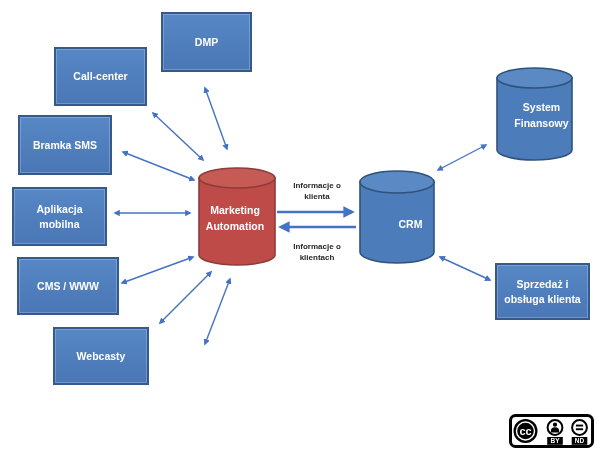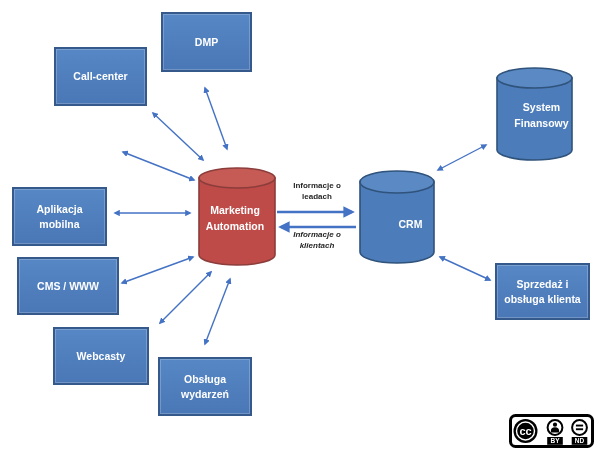--- a/index.html
+++ b/index.html
@@ -75,32 +75,32 @@
     </g>
 
     <g>
       <path d="M497,78 L497,150 A37.5,10 0 0 0 572,150 L572,78 Z" fill="#4c7cba" stroke="#2f537b" stroke-width="1.6"></path>
       <ellipse cx="534.5" cy="78" rx="37.5" ry="10" fill="#5a89c4" stroke="#2f537b" stroke-width="1.6"></ellipse>
     </g>
   </svg>
 
   <div class="box" style="left:161px; top:12px; width:91px; height:60px;">DMP</div>
   <div class="box" style="left:54px; top:47px; width:93px; height:59px;text-align:right;">Call-center</div>
+  <div class="box" style="left:18px; top:115px; width:94px; height:60px;">Bramka SMS</div>
   <div class="box" style="left:12px; top:187px; width:95px; height:59px;">Aplikacja mobilna</div>
   <div class="box" style="left:17px; top:257px; width:102px; height:58px;">CMS / WWW</div>
   <div class="box" style="left:53px; top:327px; width:96px; height:58px;">Webcasty</div>
-  <div class="box" style="left:158px; top:357px; width:94px; height:59px;">Obsługa wydarzeń</div>
   <div class="box" style="left:495px; top:263px; width:95px; height:57px;">Sprzedaż i obsługa klienta</div>
 
   <div class="cyl-label" style="left:199px; top:203px; width:72px;text-align:center;">Marketing Automation</div>
   <div class="cyl-label" style="left:360px; top:217px; width:85px;padding-left:8px;">CRM</div>
   <div class="cyl-label" style="left:497px; top:100px; width:89px;">System Finansowy</div>
 
-  <div class="flow-label" style="left:283px; top:181px; width:68px;">Informacje o leadach</div>
-  <div class="flow-label" style="left:283px; top:230px; width:68px;font-style:italic;">Informacje o klientach</div>
+  <div class="flow-label" style="left:283px; top:181px; width:68px;">Informacje o klienta</div>
+  <div class="flow-label" style="left:283px; top:242px; width:68px;">Informacje o klientach</div>
 
 
   <svg class="cc-badge" viewBox="0 0 85 34">
     <rect x="1.5" y="1.5" width="82" height="31" rx="5" ry="5" fill="#ffffff" stroke="#000000" stroke-width="3"></rect>
     <g>
       <circle cx="16.5" cy="17" r="12" fill="#000000"></circle>
       <circle cx="16.5" cy="17" r="9" fill="none" stroke="#ffffff" stroke-width="1.4"></circle>
       <text class="cc-letters" x="16.5" y="20.8">cc</text>
     </g>
     <g>

